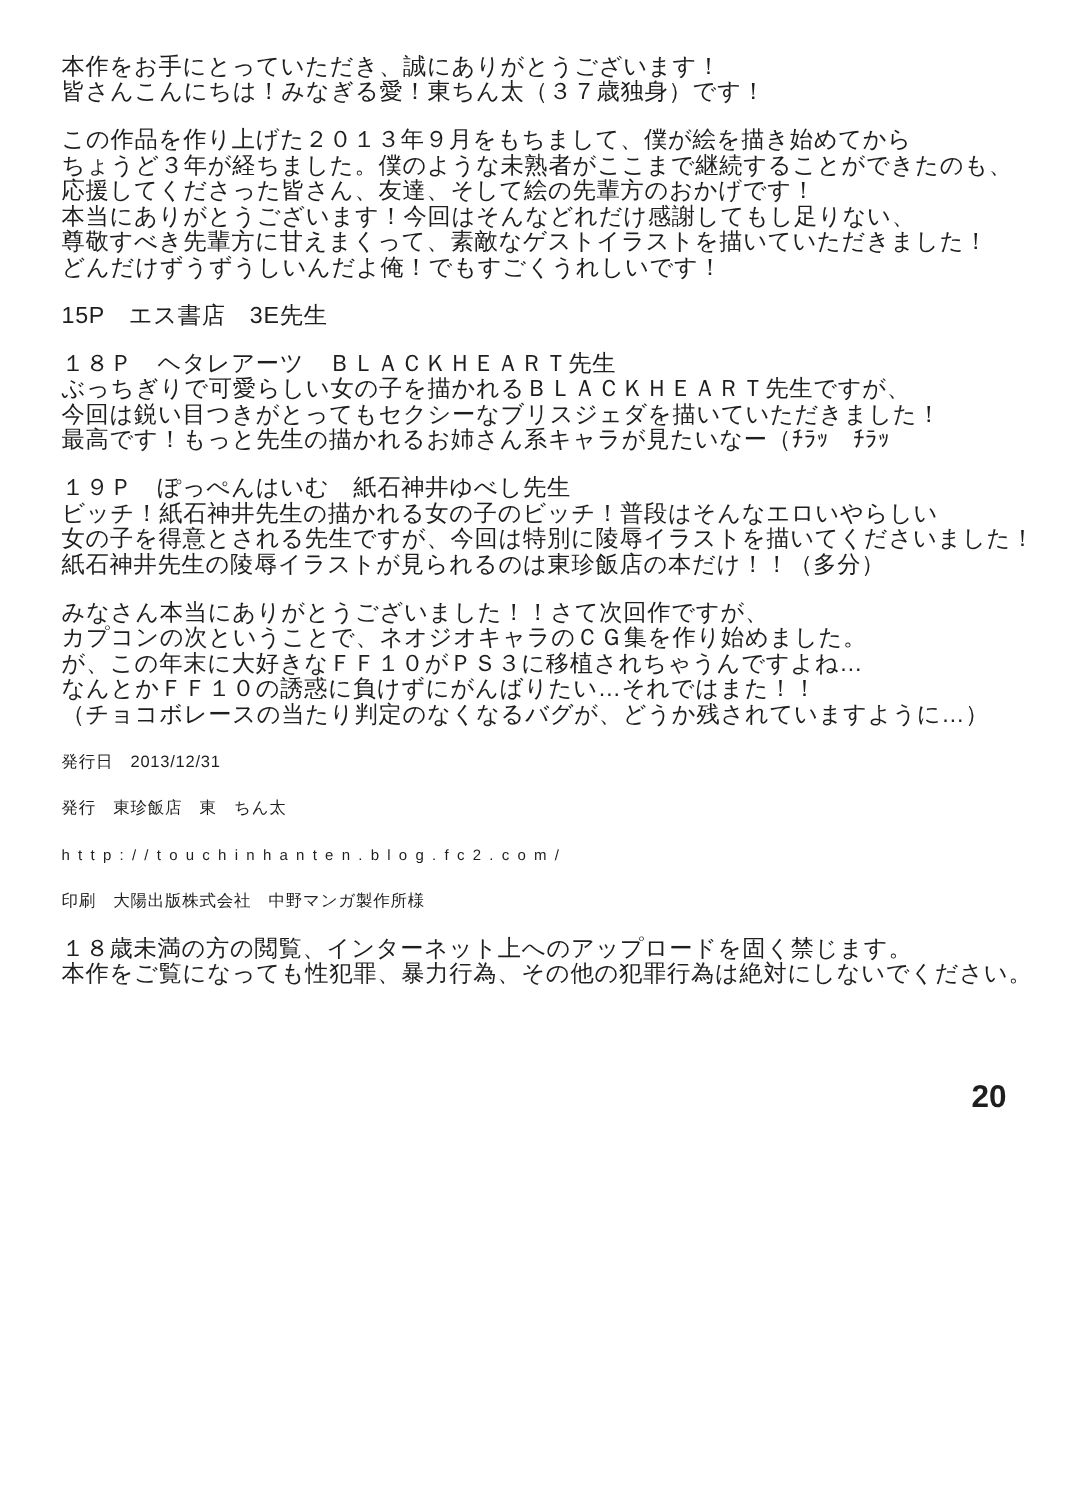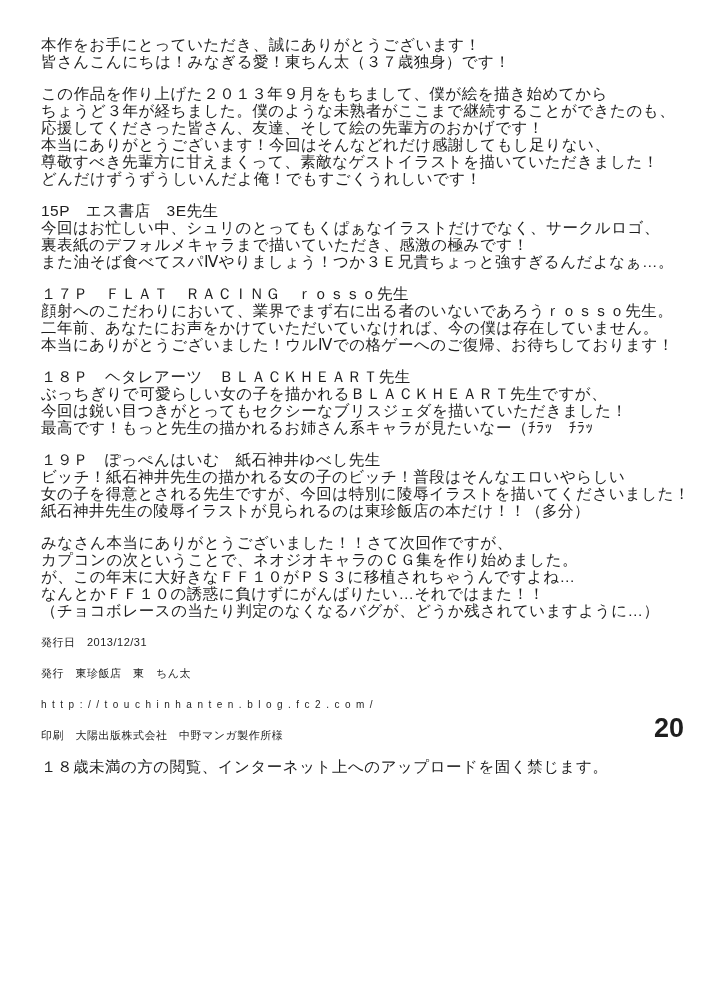--- a/index.html
+++ b/index.html
@@ -51,23 +51,23 @@
   }
   .url {
     font-size: 10px;
     letter-spacing: 5.5px;
   }
   .warning {
     margin: 2px 0 0 0;
   }
   .page-number {
     position: absolute;
-    right: 30px;
+    right: 43px;
     bottom: 30px;
-    font-size: 27px;
+    font-size: 21px;
     font-weight: bold;
     letter-spacing: 0;
   }
 </style>
 </head>
 <body>
 
 <div class="page">
   <div class="content">
 
@@ -76,32 +76,23 @@
 
     <p class="block">この作品を作り上げた２０１３年９月をもちまして、僕が絵を描き始めてから
 ちょうど３年が経ちました。僕のような未熟者がここまで継続することができたのも、
 応援してくださった皆さん、友達、そして絵の先輩方のおかげです！
 本当にありがとうございます！今回はそんなどれだけ感謝してもし足りない、
 尊敬すべき先輩方に甘えまくって、素敵なゲストイラストを描いていただきました！
 どんだけずうずうしいんだよ俺！でもすごくうれしいです！</p>
 
     <div class="guest">
       <p class="block">15P　エス書店　3E先生</p>
-      <p class="block">今回はお忙しい中、シュリのとってもくぱぁなイラストだけでなく、サークルロゴ、
-裏表紙のデフォルメキャラまで描いていただき、感激の極みです！
-また油そば食べてスパⅣやりましょう！つか３Ｅ兄貴ちょっと強すぎるんだよなぁ…。</p>
     </div>
 
 
-    <div class="guest">
-      <p class="block">１７Ｐ　ＦＬＡＴ　ＲＡＣＩＮＧ　ｒｏｓｓｏ先生</p>
-      <p class="block">顔射へのこだわりにおいて、業界でまず右に出る者のいないであろうｒｏｓｓｏ先生。
-二年前、あなたにお声をかけていただいていなければ、今の僕は存在していません。
-本当にありがとうございました！ウルⅣでの格ゲーへのご復帰、お待ちしております！</p>
-    </div>
 
     <div class="guest">
       <p class="block">１８Ｐ　ヘタレアーツ　ＢＬＡＣＫＨＥＡＲＴ先生</p>
       <p class="block">ぶっちぎりで可愛らしい女の子を描かれるＢＬＡＣＫＨＥＡＲＴ先生ですが、
 今回は鋭い目つきがとってもセクシーなブリスジェダを描いていただきました！
 最高です！もっと先生の描かれるお姉さん系キャラが見たいなー（ﾁﾗｯ　ﾁﾗｯ</p>
     </div>
 
     <div class="guest">
       <p class="block">１９Ｐ　ぽっぺんはいむ　紙石神井ゆべし先生</p>

